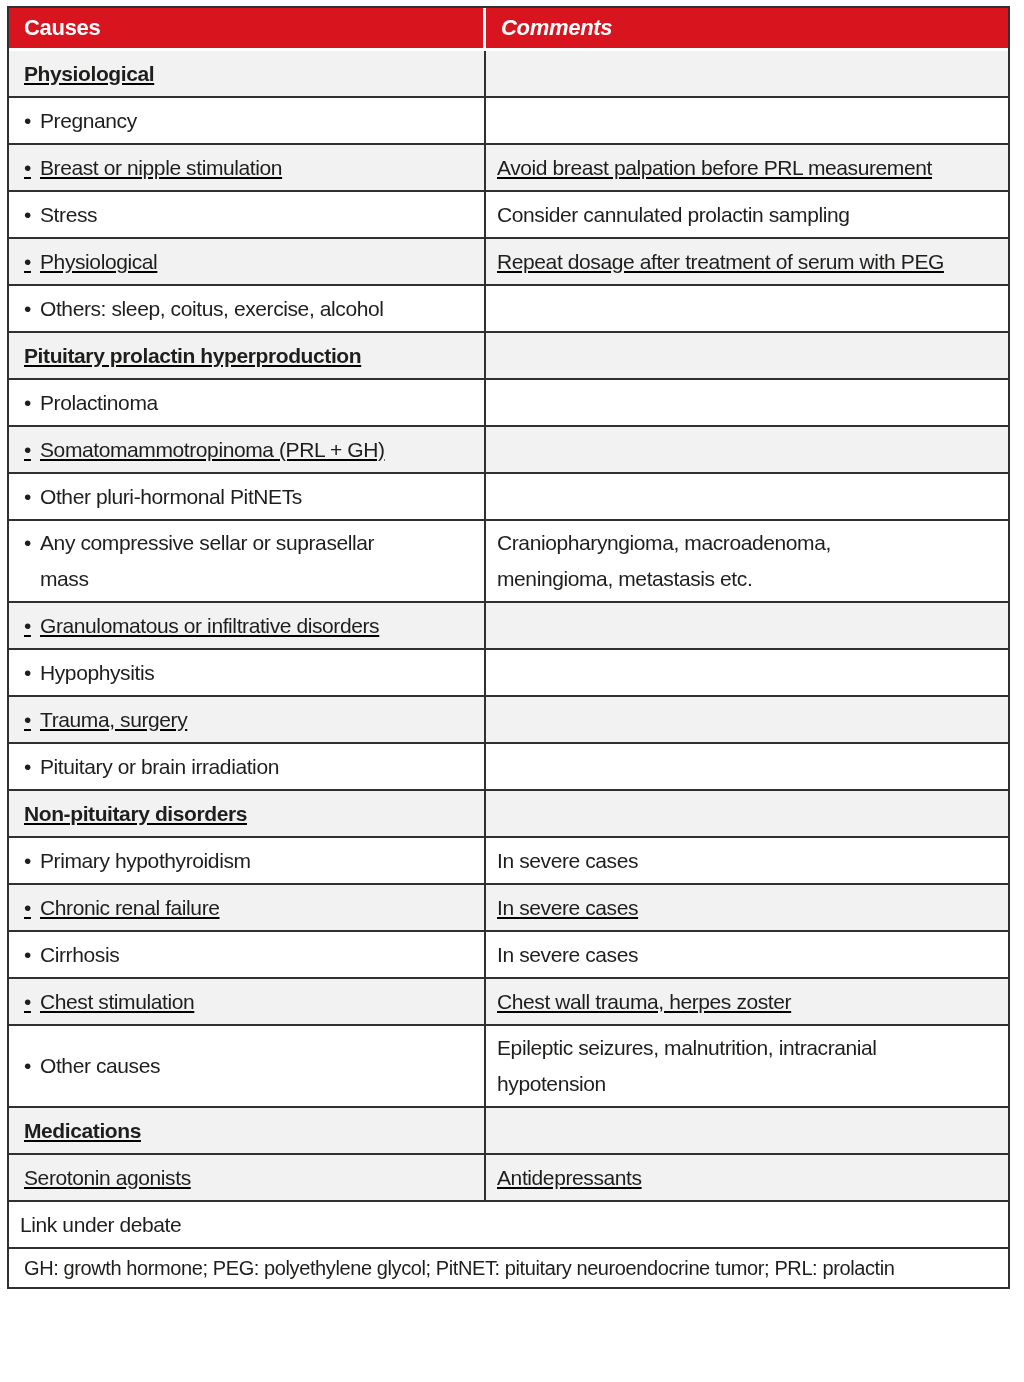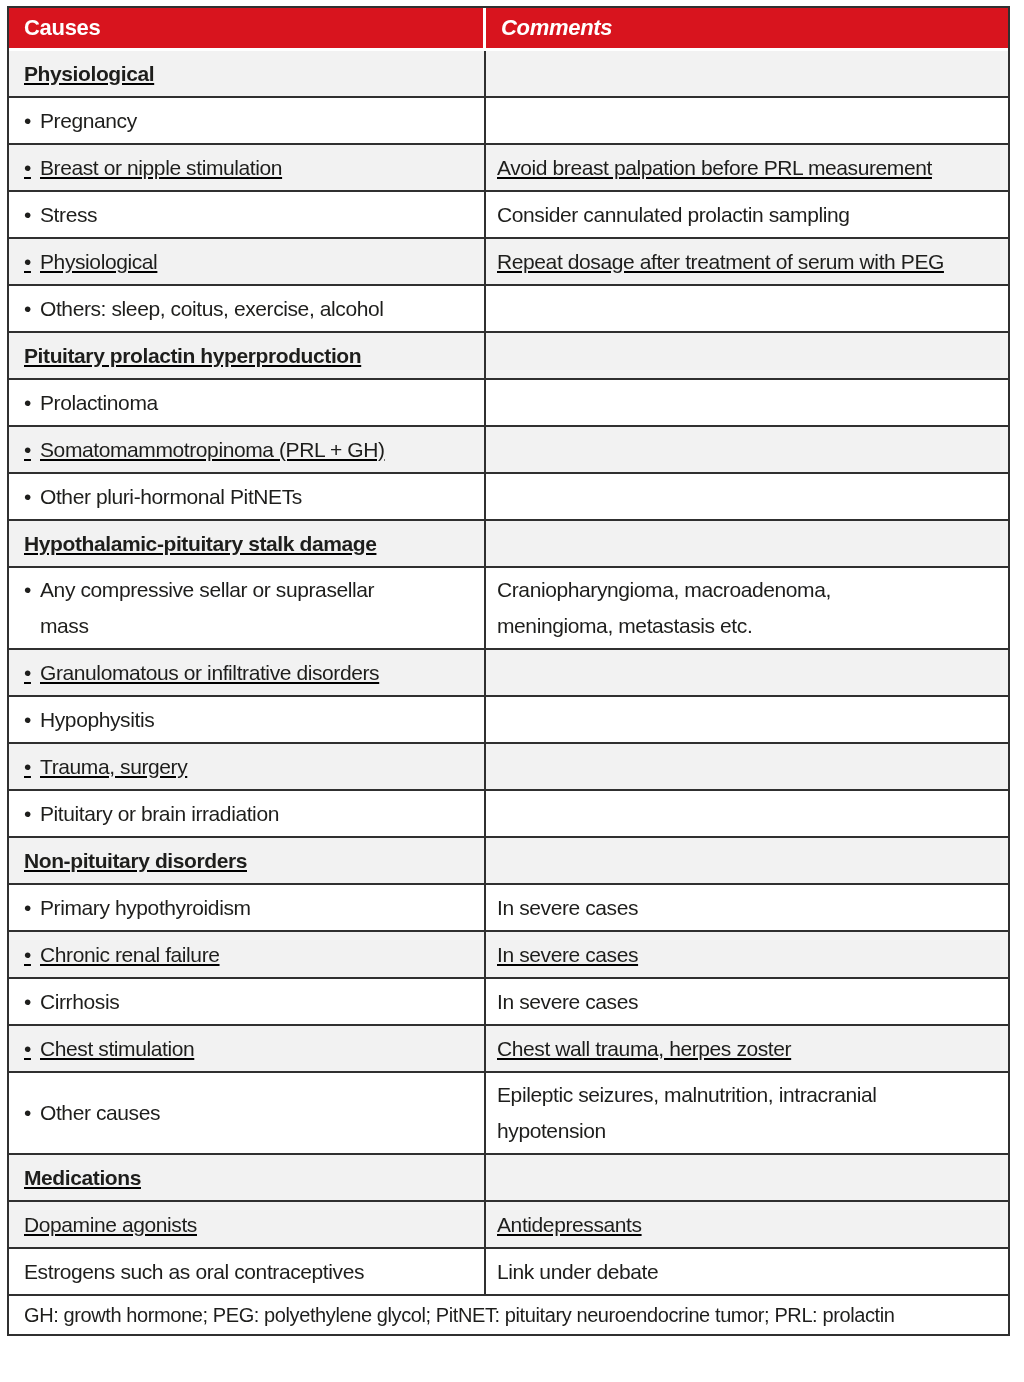--- a/index.html
+++ b/index.html
@@ -245,33 +245,20 @@
         <span class="cause-text">Other pluri-hormonal PitNETs</span>
       </div>
     </div>
     <div class="cell comments">
       <div class="cell-inner">
         <span class="comment-text"></span>
       </div>
     </div>
   </div>
 
-  <div class="row section alt">
-    <div class="cell causes">
-      <div class="cell-inner">
-
-        <span class="cause-text">Hypothalamic-pituitary stalk damage</span>
-      </div>
-    </div>
-    <div class="cell comments">
-      <div class="cell-inner">
-        <span class="comment-text"></span>
-      </div>
-    </div>
-  </div>
 
   <div class="row item">
     <div class="cell causes">
       <div class="cell-inner">
         <span class="bullet">•</span>
         <span class="cause-text">Any compressive sellar or suprasellar
 mass</span>
       </div>
     </div>
     <div class="cell comments">
@@ -435,37 +422,31 @@
         <span class="comment-text"></span>
       </div>
     </div>
   </div>
 
 
   <div class="row plain alt">
     <div class="cell causes">
       <div class="cell-inner">
 
-        <span class="cause-text">Dopamine agonists</span>
+        <span class="cause-text">Serotonin agonists</span>
       </div>
     </div>
     <div class="cell comments">
       <div class="cell-inner">
         <span class="comment-text">Antidepressants</span>
       </div>
     </div>
   </div>
 
   <div class="row plain">
-    <div class="cell causes">
-      <div class="cell-inner">
-
-        <span class="cause-text">Estrogens such as oral contraceptives</span>
-      </div>
-    </div>
     <div class="cell comments">
       <div class="cell-inner">
         <span class="comment-text">Link under debate</span>
       </div>
     </div>
   </div>
 </div>
 
     <div class="footnote-row">
       <span class="footnote-text">GH: growth hormone; PEG: polyethylene glycol; PitNET: pituitary neuroendocrine tumor; PRL: prolactin</span>

